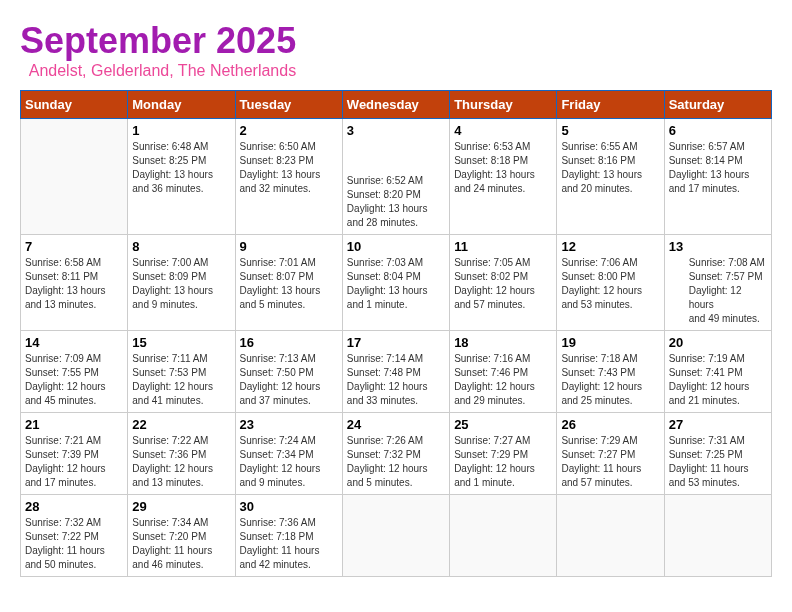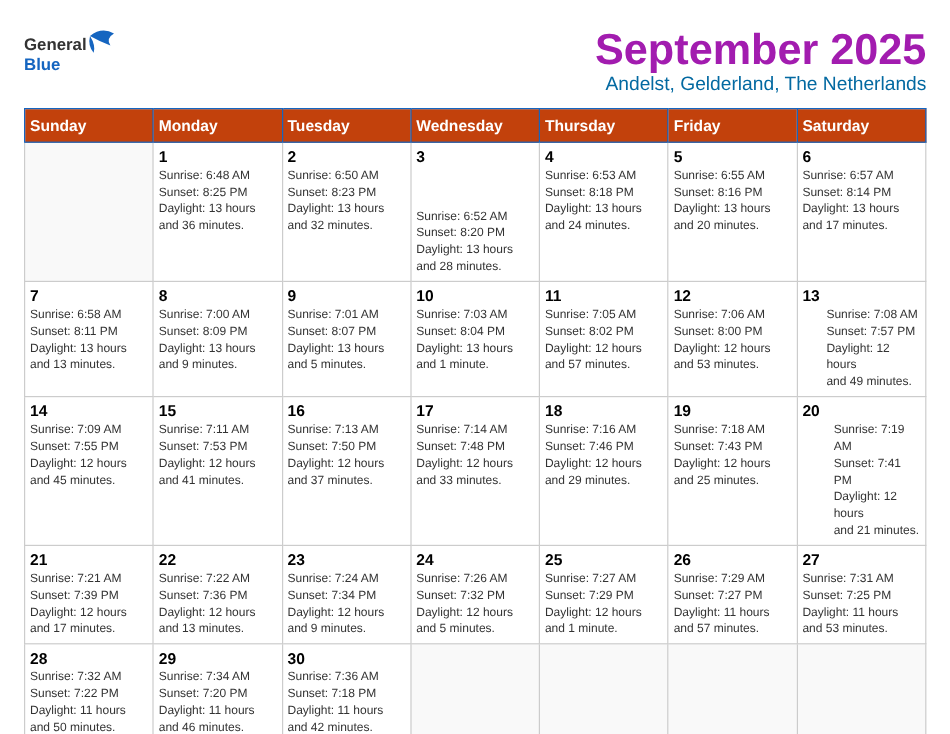--- a/index.html
+++ b/index.html
@@ -24,21 +24,21 @@
     .title-block {
       text-align: right;
     }
     .month-title {
       font-size: 36px;
       font-weight: bold;
       color: #a21caf;
     }
     .location {
       font-size: 16px;
-      color: #0369a1;
+      color: #ec4899;
     }
     .calendar {
       width: 100%;
       border-collapse: collapse;
       font-size: 11px;
     }
     .calendar th {
       background: #c2410c;
       color: #fff;
       padding: 6px 4px;
@@ -66,30 +66,20 @@
       line-height: 1.4;
     }
     .empty-cell {
       background: #f9f9f9;
     }
   </style>
 </head>
 <body>
 
 <div class="header">
-  <div class="logo">
-    <svg width="80" height="50" viewBox="0 0 80 50">
-
-      <text x="0" y="22" font-family="Arial" font-size="14" font-weight="bold" fill="#333">General</text>
-      <text x="0" y="38" font-family="Arial" font-size="14" font-weight="bold" fill="#1565c0">Blue</text>
-
-      <path d="M55 10 Q65 2 75 8 Q68 12 72 18 Q62 14 55 10Z" fill="#1565c0"></path>
-      <path d="M55 10 Q60 18 58 24 Q53 18 55 10Z" fill="#1565c0"></path>
-    </svg>
-  </div>
   <div class="title-block">
     <div class="month-title">September 2025</div>
     <div class="location">Andelst, Gelderland, The Netherlands</div>
   </div>
 </div>
 
 <table class="calendar">
   <thead>
     <tr>
     <th>Sunday</th>
@@ -236,21 +226,21 @@
         </td>
         <td>
           <span class="day-number">19</span>
           <div class="day-info" style="white-space: pre-line;">Sunrise: 7:18 AM
 Sunset: 7:43 PM
 Daylight: 12 hours
 and 25 minutes.</div>
         </td>
         <td>
           <span class="day-number">20</span>
-          <div class="day-info" style="white-space: pre-line; margin-left: 26px;">Sunrise: 7:19 AM
+          <div class="day-info" style="white-space: pre-line;">Sunrise: 7:19 AM
 Sunset: 7:41 PM
 Daylight: 12 hours
 and 21 minutes.</div>
         </td>
       </tr>
       <tr>
         <td>
           <span class="day-number">21</span>
           <div class="day-info" style="white-space: pre-line;">Sunrise: 7:21 AM
 Sunset: 7:39 PM

